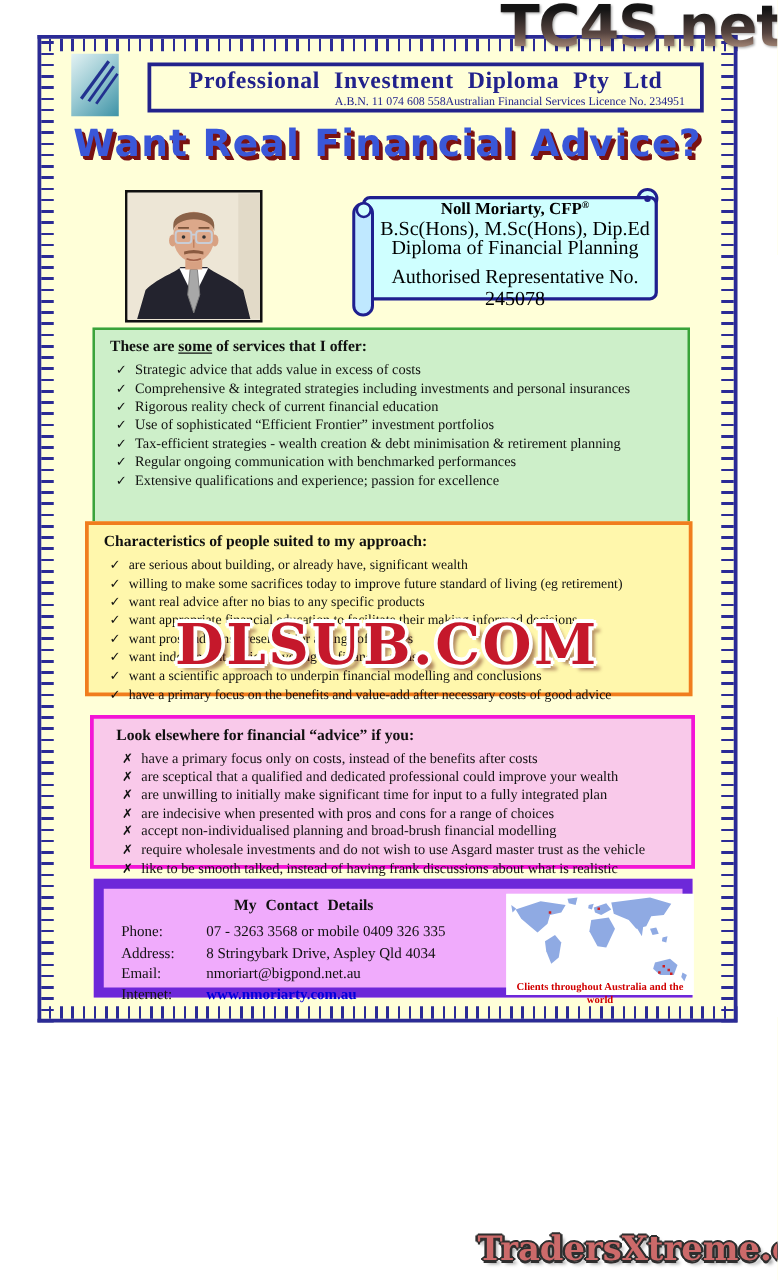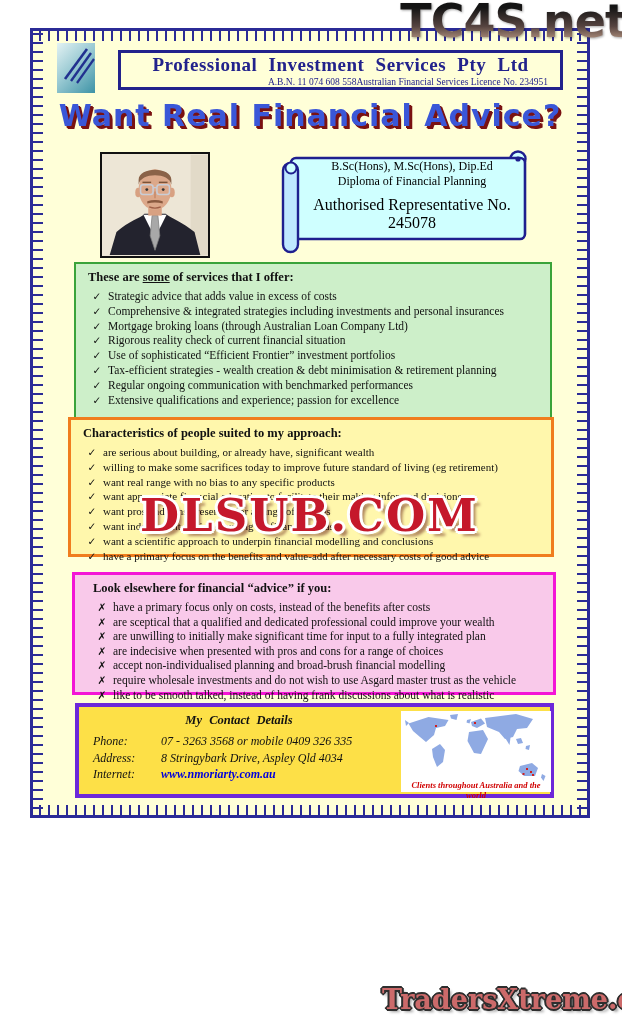--- a/index.html
+++ b/index.html
@@ -29,38 +29,38 @@
         font-family:"DejaVu Sans", sans-serif;font-weight:800;font-size:30px;letter-spacing:1px;
         color:#3A57D8;text-shadow:2px 2px 0 #7A1212,3px 3px 0 #7A1212;}
   
   .photo{position:absolute;left:70px;top:124px;width:110px;height:106px;border:2px solid #111;
         background:#EDE6D6;box-sizing:border-box;}
   
   .scroll-wrap{position:absolute;left:248px;top:117px;width:256px;height:114px;}
   .scroll-text{position:absolute;left:26px;top:14px;width:216px;text-align:center;color:#000;}
   .scroll-name{font-size:13.5px;font-weight:bold;}
   .scroll-name sup{font-size:8px;}
-  .scroll-line{font-size:12px;line-height:15px;}
+  .scroll-line{font-size:16px;line-height:15px;}
   .scroll-auth{font-size:16px;margin-top:7px;}
   
   .box{position:absolute;box-sizing:border-box;padding:5px 8px 4px 10px;}
   .box-heading{font-size:12.5px;font-weight:bold;margin:1px 0 4px 2px;white-space:nowrap;}
   .box ul{list-style:none;margin:0;padding:0;}
   .box li{white-space:nowrap;line-height:14.8px;font-size:11.5px;}
   .mk{display:inline-block;width:22px;text-align:center;font-family:"DejaVu Sans",sans-serif;
       font-size:10.5px;}
   .green{left:44px;top:234px;width:478px;height:173px;background:#CDEFC9;border:2px solid #3AA33A;}
   .yellow{left:38px;top:389px;width:486px;height:140px;background:#FFF7AC;border:3px solid #F07D1E;}
   .yellow .txt{font-size:11px;}
   .pink{left:42px;top:544px;width:484px;height:123px;background:#F9C9EA;border:3px solid #F315D6;padding-left:16px;}
   .pink li{line-height:14.6px;}
   .u{text-decoration:underline;}
   
-  .contact{left:45px;top:675px;width:479px;height:95px;background:#fde047;border:4px solid #6d28d9;
-      box-sizing:border-box;font-style:italic;}
+  .contact{left:45px;top:675px;width:479px;height:95px;background:#f0abfc;border:8px solid #6d28d9;
+      box-sizing:border-box;}
   .contact-heading{position:absolute;left:40px;top:6px;width:240px;text-align:center;
       font-size:12.5px;font-weight:bold;word-spacing:4px;}
   .contact-rows{position:absolute;left:14px;top:26px;width:300px;}
   .crow{display:flex;font-size:12px;line-height:16.5px;}
   .clabel{width:68px;}
   .crow:last-child .cvalue{color:#0000DD;font-weight:bold;}
   .map{position:absolute;left:322px;top:4px;width:150px;height:81px;background:#fff;}
   .map-caption{position:absolute;left:322px;top:73px;width:150px;text-align:center;
       font-size:8.5px;font-weight:bold;color:#D00000;background:transparent;}
   
@@ -93,21 +93,21 @@
 
     <div class="logo">
       <svg width="38" height="50" viewBox="0 0 38 50">
         <line x1="8" y1="36" x2="30" y2="6" stroke="#22318F" stroke-width="2.6"></line>
         <line x1="14" y1="38" x2="34" y2="10" stroke="#22318F" stroke-width="2.4"></line>
         <line x1="20" y1="40" x2="37" y2="16" stroke="#22318F" stroke-width="2.2"></line>
       </svg>
     </div>
 
     <div class="header-box">
-      <div class="company">Professional Investment Services Pty Ltd</div>
+      <div class="company">Professional Investment Diploma Pty Ltd</div>
       <div class="header-sub">
         <span>A.B.N. 11 074 608 558</span>
         <span>Australian Financial Services Licence No. 234951</span>
       </div>
     </div>
 
     <div class="main-title">Want Real Financial Advice?</div>
 
     <div class="photo">
       <svg width="106" height="102" viewBox="0 0 110 104">
@@ -136,46 +136,46 @@
 
     <div class="scroll-wrap">
       <svg width="256" height="114" viewBox="0 0 256 114">
         <circle cx="240" cy="14" r="7.5" fill="#CFFFFF" stroke="#1F1F8F" stroke-width="2.4"></circle>
         <rect x="13" y="13" width="234" height="81" rx="5" fill="#CFFFFF" stroke="#1F1F8F" stroke-width="2.6"></rect>
         <rect x="5" y="18" width="15" height="89" rx="7.5" fill="#BFE8FF" stroke="#1F1F8F" stroke-width="2.4"></rect>
         <circle cx="13" cy="23" r="5.5" fill="#CFFFFF" stroke="#1F1F8F" stroke-width="2"></circle>
         <circle cx="240" cy="14" r="2.6" fill="#1F1F8F"></circle>
       </svg>
       <div class="scroll-text">
+        <div class="scroll-name"><span>Noll Moriarty, CFP</span><sup>®</sup></div>
         <div class="scroll-line">B.Sc(Hons), M.Sc(Hons), Dip.Ed</div>
         <div class="scroll-line">Diploma of Financial Planning</div>
         <div class="scroll-auth">Authorised Representative No. 245078</div>
       </div>
     </div>
 
     <section class="box green">
       <div class="box-heading"><span>These are </span><span class="u">some</span><span> of services that I offer:</span></div>
       <ul>
         <li><span class="mk">✓</span><span class="txt">Strategic advice that adds value in excess of costs</span></li>
         <li><span class="mk">✓</span><span class="txt">Comprehensive &amp; integrated strategies including investments and personal insurances</span></li>
-        <li><span class="mk">✓</span><span class="txt">Mortgage broking loans (through Australian Loan Company Ltd)</span></li>
-        <li><span class="mk">✓</span><span class="txt">Rigorous reality check of current financial situation</span></li>
+        <li><span class="mk">✓</span><span class="txt">Rigorous reality check of current financial education</span></li>
         <li><span class="mk">✓</span><span class="txt">Use of sophisticated “Efficient Frontier”  investment portfolios</span></li>
         <li><span class="mk">✓</span><span class="txt">Tax-efficient strategies - wealth creation &amp; debt minimisation &amp; retirement planning</span></li>
         <li><span class="mk">✓</span><span class="txt">Regular ongoing communication with benchmarked performances</span></li>
         <li><span class="mk">✓</span><span class="txt">Extensive qualifications and experience;  passion for excellence</span></li>
       </ul>
     </section>
 
     <section class="box yellow">
       <div class="box-heading">Characteristics of  people suited to my approach:</div>
       <ul>
         <li><span class="mk">✓</span><span class="txt">are serious about building, or already have, significant wealth</span></li>
         <li><span class="mk">✓</span><span class="txt">willing to make some sacrifices today to improve future standard of living (eg retirement)</span></li>
-        <li><span class="mk">✓</span><span class="txt">want real range with no bias to any specific products</span></li>
+        <li><span class="mk">✓</span><span class="txt">want real advice after no bias to any specific products</span></li>
         <li><span class="mk">✓</span><span class="txt">want appropriate financial education to facilitate their making informed decisions</span></li>
         <li><span class="mk">✓</span><span class="txt">want pros and cons presented for a range of choices</span></li>
         <li><span class="mk">✓</span><span class="txt">want independent advice covering all financial areas</span></li>
         <li><span class="mk">✓</span><span class="txt">want a scientific approach to underpin financial modelling and conclusions</span></li>
         <li><span class="mk">✓</span><span class="txt">have a primary focus on the benefits and value-add after necessary costs of good advice</span></li>
       </ul>
     </section>
 
     <section class="box pink">
       <div class="box-heading">Look elsewhere for financial “advice” if you:</div>
@@ -193,20 +193,24 @@
     <section class="box contact">
       <div class="contact-heading">My  Contact  Details</div>
       <div class="contact-rows">
         <div class="crow">
           <span class="clabel">Phone:</span>
           <span class="cvalue">07 - 3263 3568  or mobile 0409 326 335</span>
         </div>
         <div class="crow">
           <span class="clabel">Address:</span>
           <span class="cvalue">8 Stringybark Drive,  Aspley  Qld 4034</span>
+        </div>
+        <div class="crow">
+          <span class="clabel">Email:</span>
+          <span class="cvalue">nmoriart@bigpond.net.au</span>
         </div>
         <div class="crow">
           <span class="clabel">Internet:</span>
           <span class="cvalue">www.nmoriarty.com.au</span>
         </div>
       </div>
       <div class="map">
         <svg width="150" height="81" viewBox="0 0 300 162">
           <rect x="0" y="0" width="300" height="162" fill="#FFFFFF"></rect>
           <g fill="#8FAAE3">

